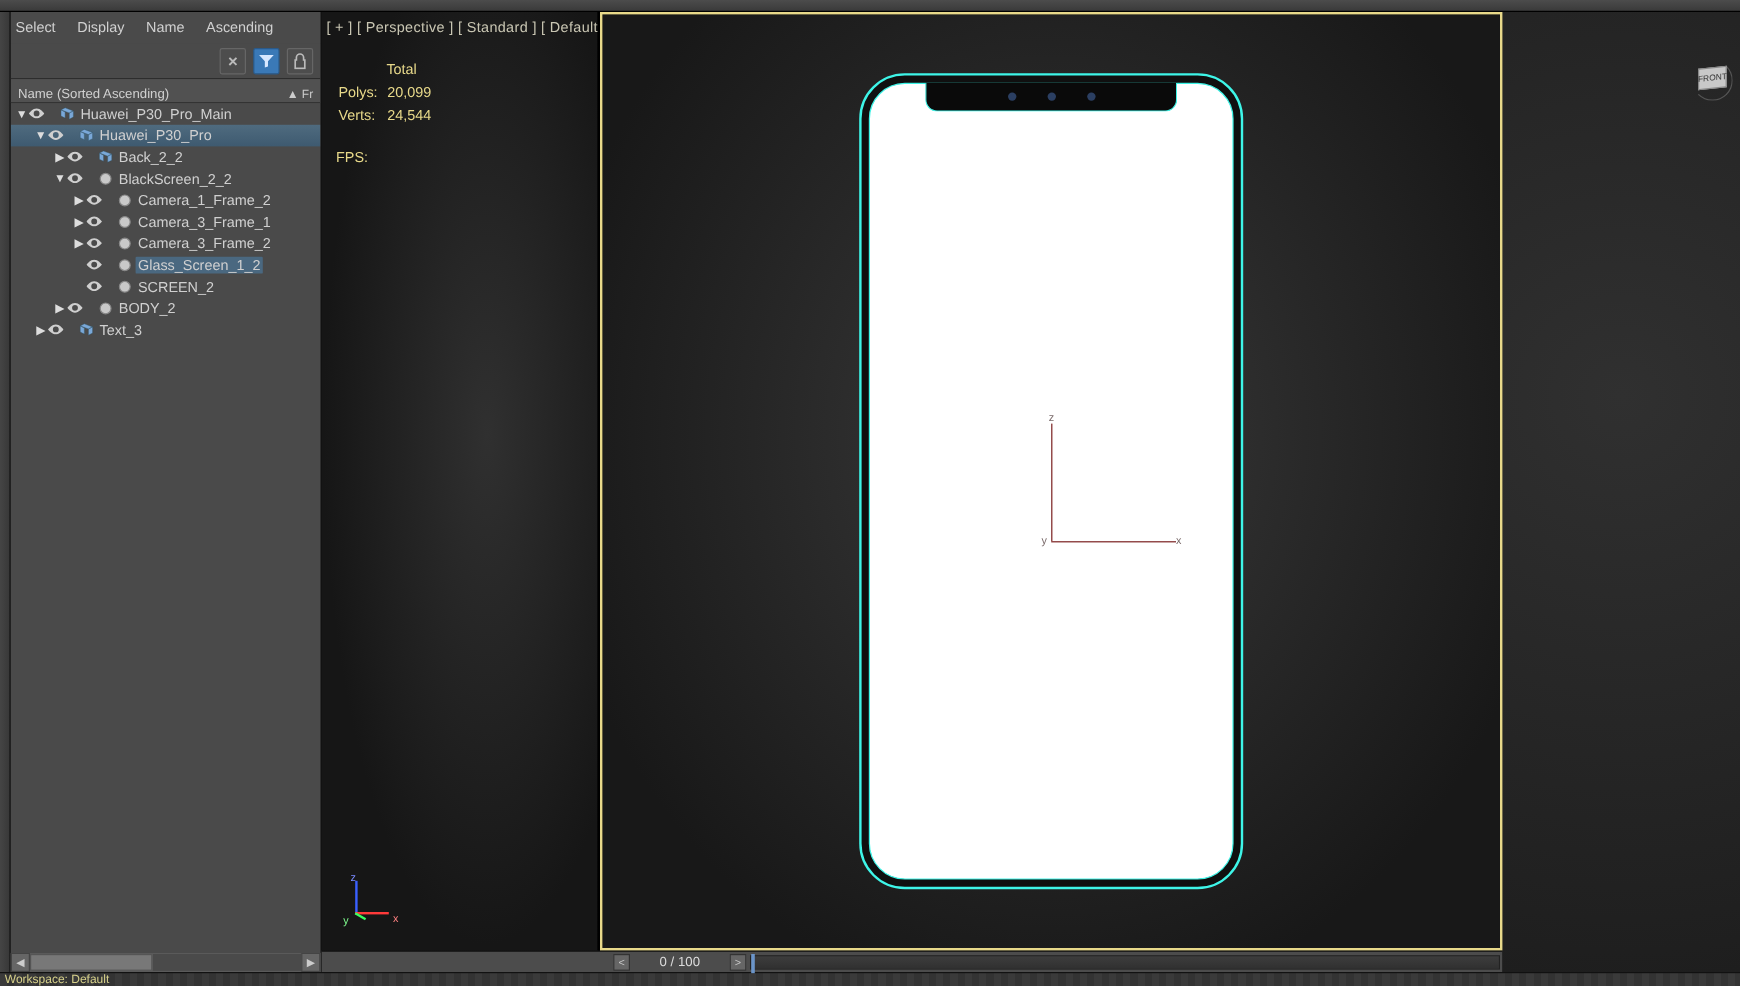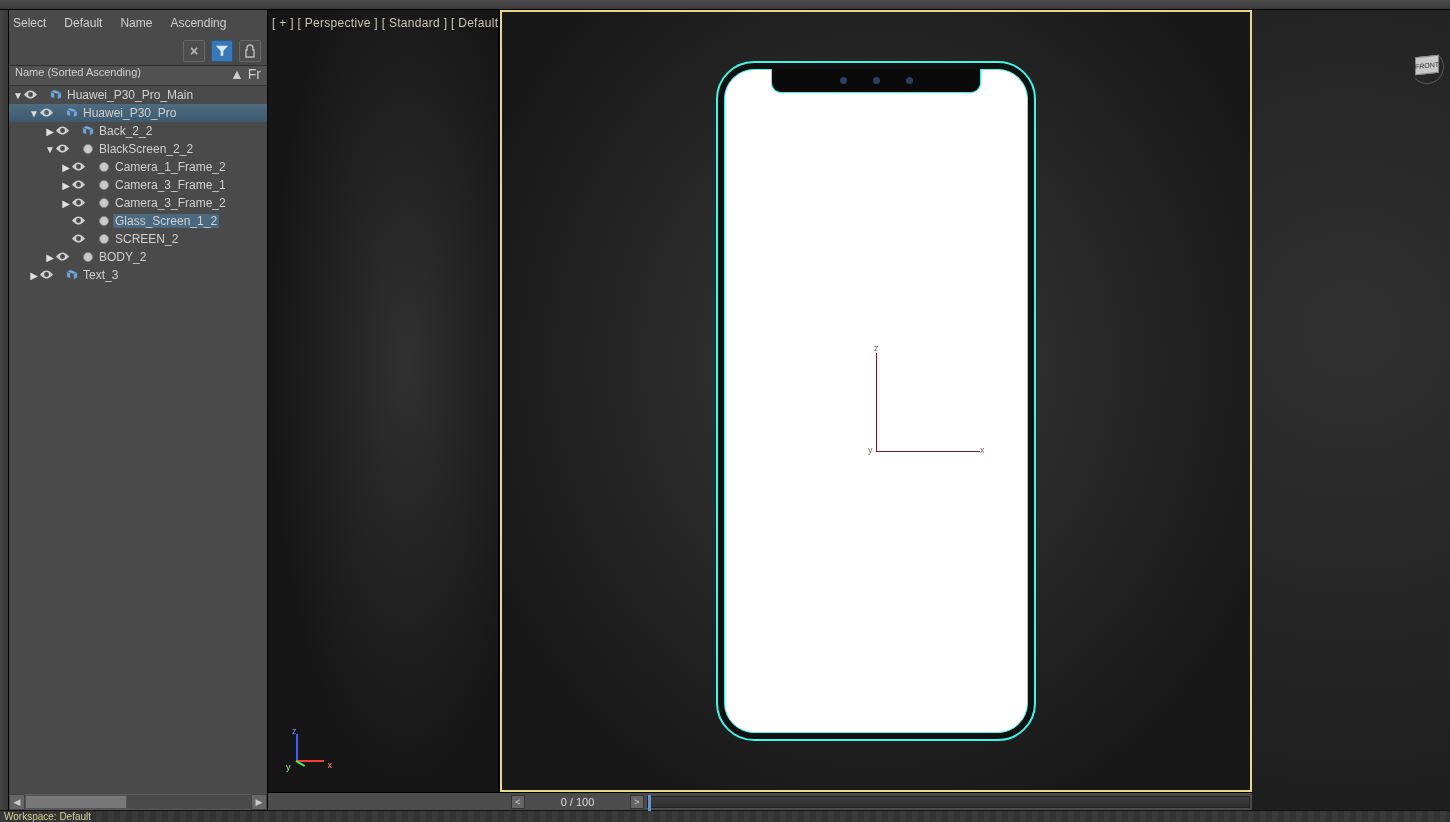--- a/index.html
+++ b/index.html
@@ -28,22 +28,22 @@
   .right-strip{flex:0 0 198px;width:198px;background:radial-gradient(circle at 50% 40%,#303030,#1e1e1e);}
   
   .outliner-menu{display:flex;gap:18px;padding:6px 4px;background:var(--bg-panel);}
   .outliner-menu span{cursor:pointer;}
   .outliner-tools{height:30px;background:var(--bg-panel);display:flex;align-items:center;justify-content:flex-end;gap:6px;padding:0 6px;border-bottom:1px solid #2d2d2d;}
   .tool-btn{width:22px;height:22px;display:flex;align-items:center;justify-content:center;border:1px solid #666;border-radius:2px;background:#4d4d4d;}
   .tool-btn.active{background:#3a79b7;border-color:#2a5a8a;}
   .tool-x{color:#bbb;font-size:14px;font-weight:bold;}
   .funnel svg{width:14px;height:14px;}
   .lock{color:#bbb;}
-  .outliner-header{height:20px;display:flex;align-items:flex-start;padding:0 6px;background:#515151;border-bottom:1px solid #333;font-size:11px;justify-content:space-between;}
-  .outliner-header .sort{font-size:14px;color:#ccc;}
+  .outliner-header{height:20px;display:flex;align-items:flex-end;padding:0 6px;background:#515151;border-bottom:1px solid #333;font-size:11px;justify-content:space-between;}
+  .outliner-header .sort{font-size:10px;color:#ccc;}
   
   .tree{flex:1;overflow:auto;background:var(--bg-panel);position:relative;}
   .tree-row{display:flex;align-items:center;height:18px;padding-left:4px;white-space:nowrap;}
   .tree-row.sel{background:linear-gradient(#4f6b7f,#3e5a70);}
   .tree-row .tog{width:10px;text-align:center;color:#ddd;font-size:10px;cursor:pointer;}
   .tree-row .eye{width:14px;text-align:center;margin:0 0px;}
   .tree-row .eye svg{width:13px;height:9px;}
   .tree-row .freeze{width:12px;color:#bbb;font-size:10px;text-align:center;}
   .tree-row .kind{width:14px;margin-right:2px;display:flex;align-items:center;justify-content:center;}
   .tree-row .label{padding:0 2px;border-radius:1px;}
@@ -85,40 +85,40 @@
   .gizmo .lbx{position:absolute;right:0;bottom:2px;color:#ff8080;font-size:9px;}
   .gizmo .lby{position:absolute;left:0;bottom:0;color:#80ff90;font-size:9px;}
   
   .viewcube{position:absolute;right:6px;top:50px;width:34px;height:34px;}
   .viewcube .cube{width:24px;height:18px;background:#c8c8c8;border:1px solid #888;font-size:7px;color:#333;display:flex;align-items:center;justify-content:center;transform:skewY(-6deg);margin:6px auto 0;}
   .viewcube .ring{position:absolute;inset:0;border:1px solid #555;border-radius:50%;border-top-color:transparent;border-left-color:transparent;}
   
   .timeline{height:18px;background:#4c4c4c;display:flex;align-items:center;border-top:1px solid #000;}
   .tl-left{width:242px;height:100%;}
   .tl-btn{width:14px;height:14px;background:#666;border:1px solid #333;color:#ccc;font-size:9px;display:flex;align-items:center;justify-content:center;margin:0 1px;}
-  .tl-pos{width:103px;text-align:center;color:#dcdcdc;font-size:11px;}
+  .tl-pos{width:81px;text-align:center;color:#dcdcdc;font-size:11px;}
   .tl-track{flex:1;height:12px;background:linear-gradient(#3d3d3d,#303030);border:1px solid #222;position:relative;margin:0 2px;}
   .bottom-strip{height:12px;background:repeating-linear-gradient(90deg,#3a3a3a 0 6px,#333 6px 12px);border-top:1px solid #111;display:flex;align-items:flex-end;}
   .ws-label{font-size:10px;color:#d6d08a;margin-left:4px;}
   .tl-marker{position:absolute;left:0;top:-2px;width:3px;height:16px;background:#6b95c9;}
 
   
 </style>
 </head>
 <body>
 
 <div class="toolbar"></div>
 
 <div class="main">
   <div class="left-strip"></div>
 
   <div class="outliner">
     <div class="outliner-menu">
       <span>Select</span>
-      <span>Default</span>
+      <span>Display</span>
       <span>Name</span>
       <span>Ascending</span>
     </div>
     <div class="outliner-tools">
       <div class="tool-btn">
           <span class="tool-x">×</span>
         </div>
       <div class="tool-btn active funnel">
         <svg viewBox="0 0 16 16">
             <path d="M1 2h14l-5.5 6v5l-3 1v-6z" fill="#d8e8ff"></path>
@@ -282,20 +282,36 @@
           <div class="hsthumb"></div>
         </div>
       <div class="hsbtn">▶</div>
     </div>
   </div>
 
   <div class="viewport-wrap">
     <div class="viewport">
       <div class="vp-gap">
         <div class="vp-label">[ + ] [ Perspective ] [ Standard ] [ Default Shading ]</div>
+        <div class="vp-stats">
+          <div class="hdr">Total</div>
+          <table>
+            <tbody>
+                <tr>
+                  <td>Polys:</td>
+                  <td>20,099</td>
+                </tr>
+            <tr>
+                  <td>Verts:</td>
+                  <td>24,544</td>
+                </tr>
+          </tbody>
+            </table>
+          <div style="margin-top:16px;">FPS:</div>
+        </div>
         <div class="gizmo">
           <div class="gz"></div>
           <div class="gx"></div>
           <div class="gy"></div>
           <div class="lbz">z</div>
           <div class="lbx">x</div>
           <div class="lby">y</div>
         </div>
       </div>
 

